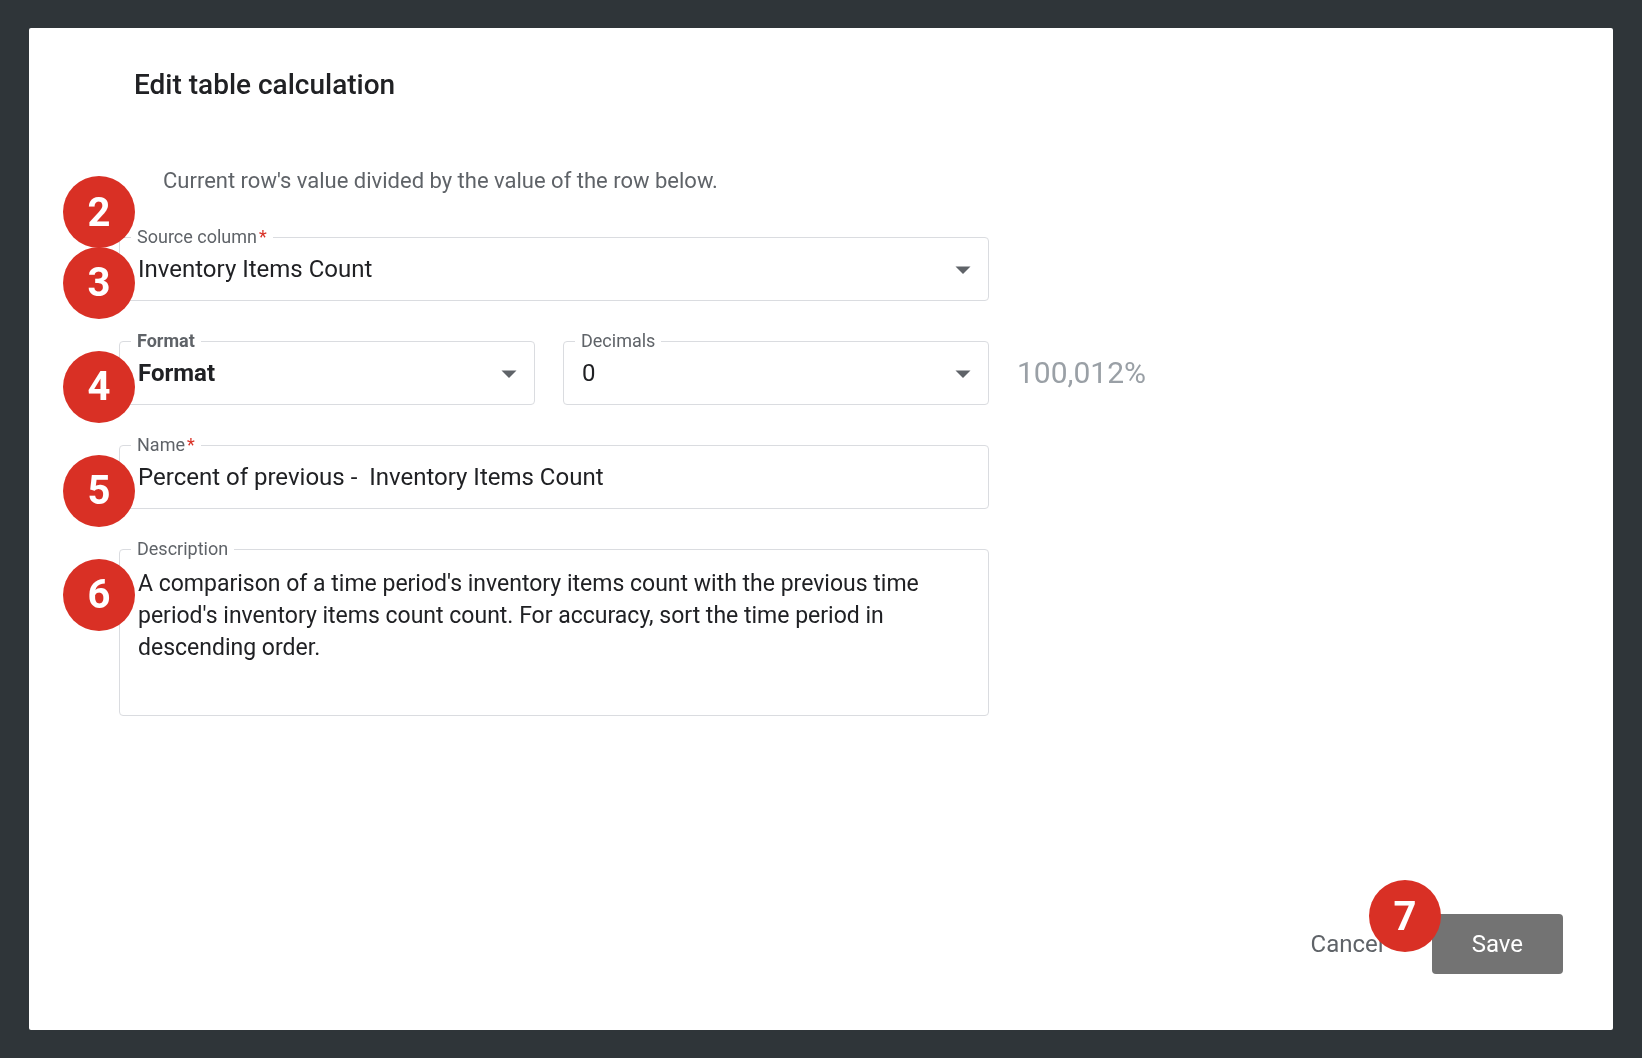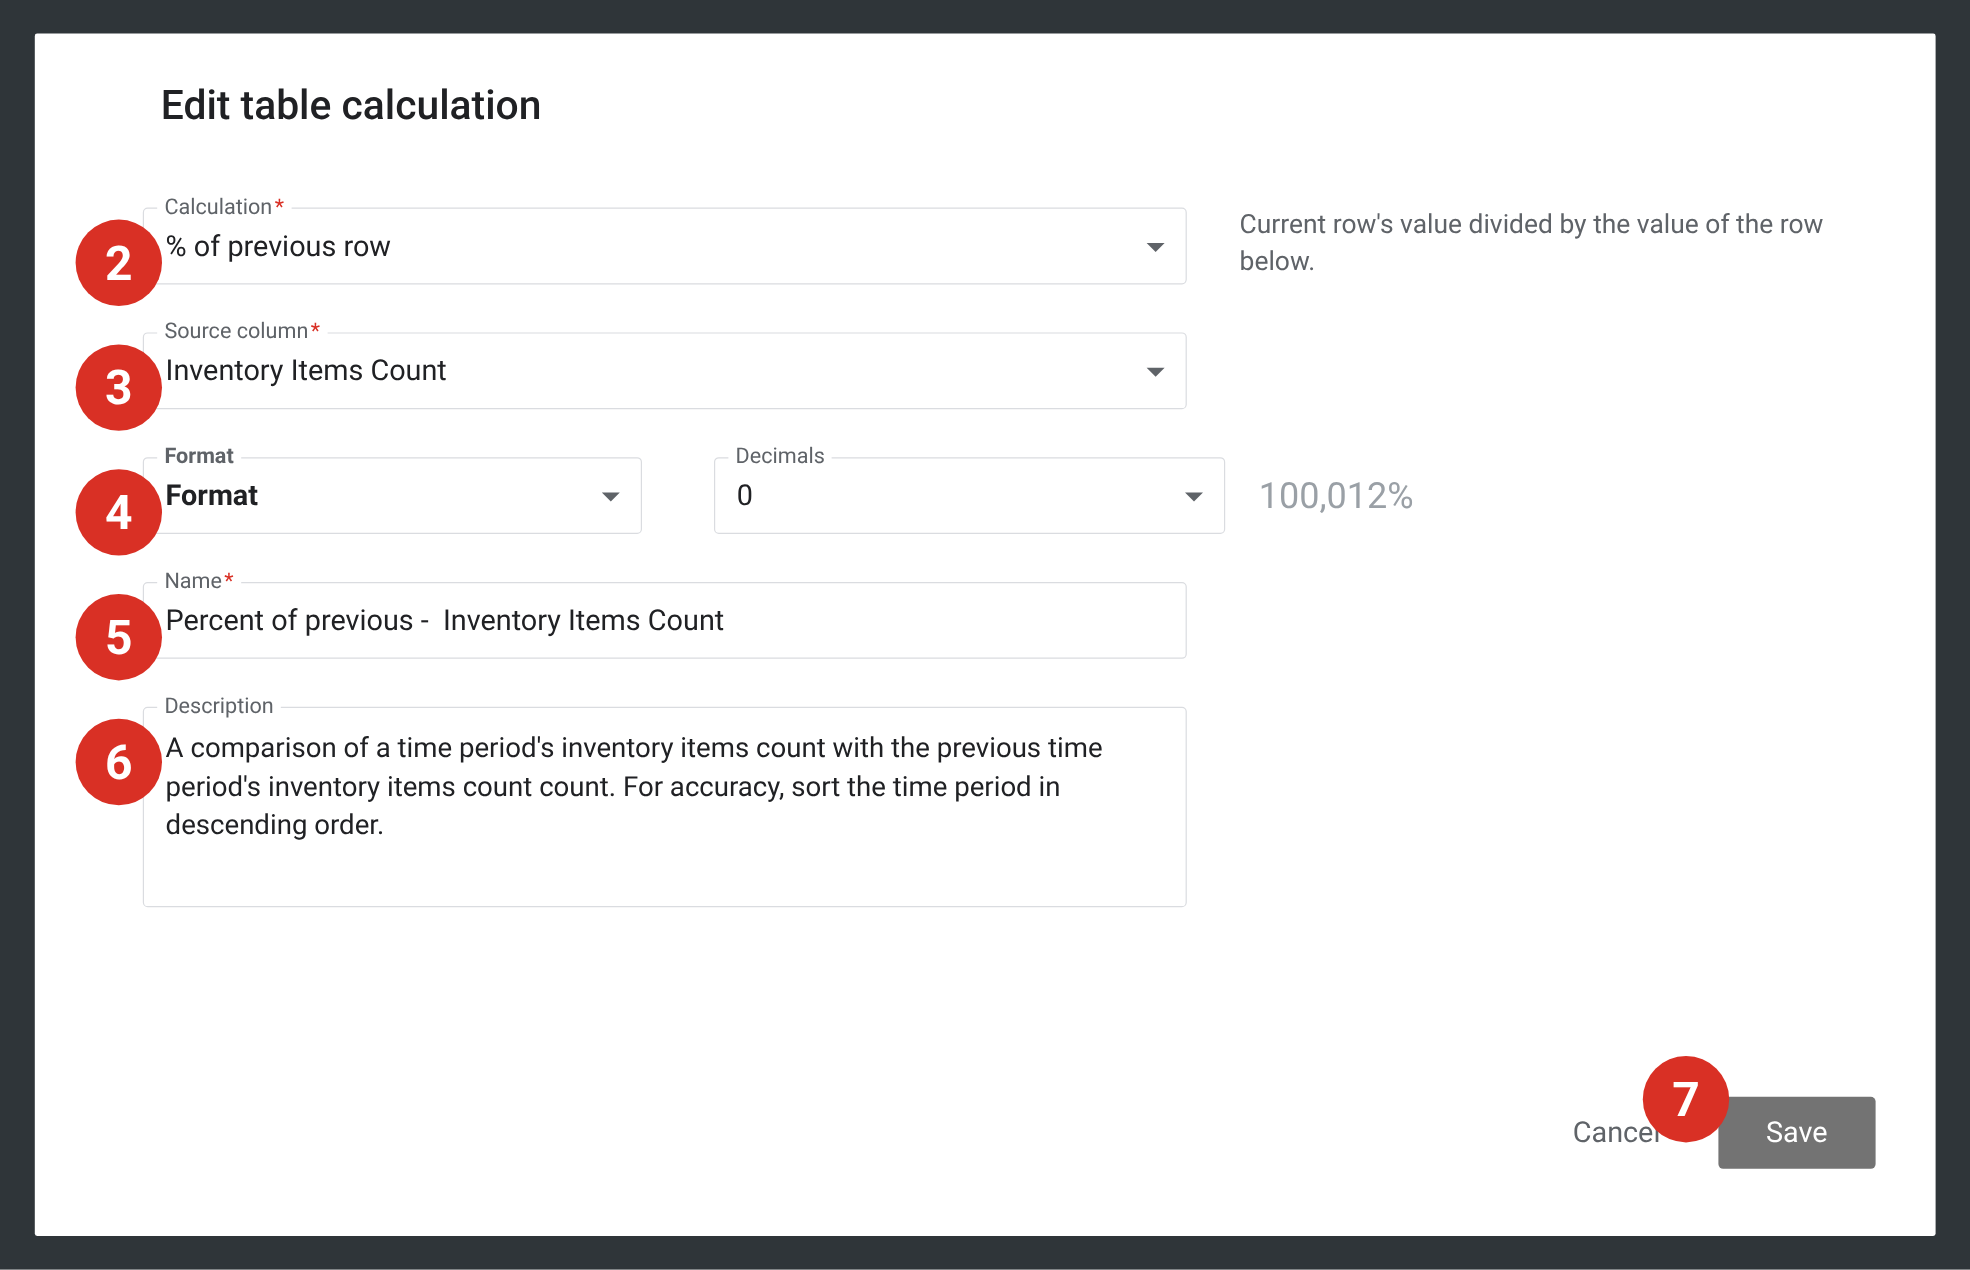--- a/index.html
+++ b/index.html
@@ -18,21 +18,21 @@
     }
     .dialog {
       background: #fff;
       width: 1584px;
       height: 1002px;
       border-radius: 2px;
       padding: 40px 50px 40px 90px;
       position: relative;
     }
     .dialog-title {
-      font-size: 34px;
+      font-size: 28px;
       font-weight: 500;
       color: #202124;
       margin-bottom: 65px;
       margin-left: 15px;
     }
     .form-row {
       display: flex;
       align-items: flex-start;
       margin-bottom: 40px;
       position: relative;
@@ -127,21 +127,20 @@
     .calculation-field, .source-field, .name-field, .description-field {
       width: 870px;
     }
     .format-field {
       width: 416px;
       margin-right: 28px;
       font-weight: bold;
     }
     .decimals-field {
       width: 426px;
-      margin-left: 32px;
     }
     .dialog-actions {
       position: absolute;
       bottom: 56px;
       right: 50px;
       display: flex;
       align-items: center;
       gap: 30px;
     }
     .btn-cancel {
@@ -181,33 +180,20 @@
     }
   </style>
 </head>
 <body>
 
 <div class="dialog">
   <h1 class="dialog-title">Edit table calculation</h1>
 
   <div class="form-row">
     <div class="badge">2</div>
-    <div class="field-container calculation-field">
-      <div class="field-label">
-        <span>Calculation</span><span class="required-star">*</span>
-      </div>
-      <div class="field-input">
-        <span>% of previous row</span>
-        <span class="dropdown-arrow">
-          <svg viewBox="0 0 24 16">
-              <path d="M2 2 L12 12 L22 2 Z"></path>
-            </svg>
-        </span>
-      </div>
-    </div>
     <div class="helper-text">Current row's value divided by the value of the row below.</div>
   </div>
 
   <div class="form-row">
     <div class="badge">3</div>
     <div class="field-container source-field">
       <div class="field-label">
         <span>Source column</span><span class="required-star">*</span>
       </div>
       <div class="field-input">

